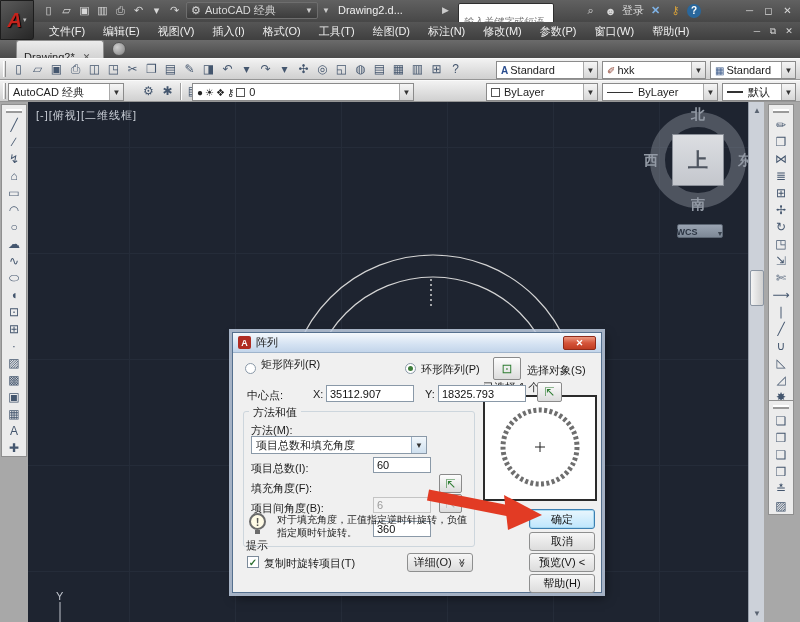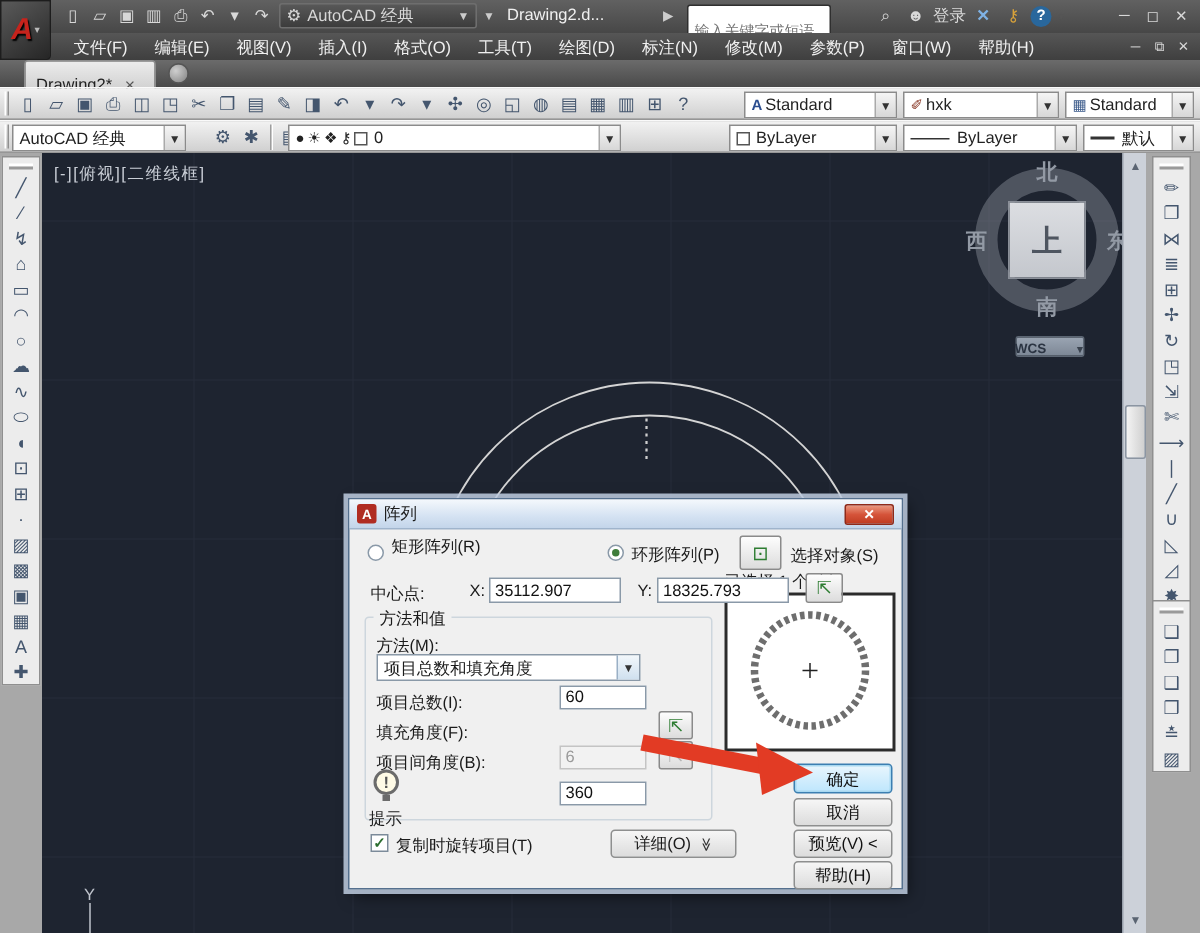--- a/index.html
+++ b/index.html
@@ -17,21 +17,21 @@
   #logo .dd{color:#bbb;font-size:7px;margin-left:1px}
   .qbtn{width:17px;height:17px;display:inline-flex;align-items:center;justify-content:center;color:#d8d8d8;font-size:11px}
   #qat{position:absolute;left:40px;top:2px;display:flex;align-items:center;gap:1px}
   #ws-combo{position:absolute;left:186px;top:2px;width:132px;height:17px;border:1px solid #6e6e6e;border-radius:2px;
     background:linear-gradient(#585858,#3c3c3c);display:flex;align-items:center;padding:0 4px;color:#d8d8d8;gap:4px}
   #ws-combo .arrow{margin-left:auto;font-size:8px;color:#ccc}
   #title-extra-dd{position:absolute;left:322px;top:6px;color:#ccc;font-size:8px}
   #doc-title{position:absolute;left:338px;top:4px;color:#f0f0f0;font-size:11px}
   #qat-expand{position:absolute;left:442px;top:5px;color:#ccc;font-size:9px}
   #search-box{position:absolute;left:458px;top:3px;width:96px;height:16px;border:1px solid #2f2f2f;border-radius:2px;
-    background:#fff;color:#333;font-size:10px;padding:17px 4px;}
+    background:#fff;color:#333;font-size:10px;padding:17px 4px;font-style:italic}
   #comm{position:absolute;left:582px;top:2px;display:flex;align-items:center;gap:3px;color:#cfcfcf}
   #signin-label{color:#d8d8d8}
   .helpcircle{width:14px;height:14px;border-radius:50%;background:#29679c;color:#fff;display:inline-flex;align-items:center;justify-content:center;font-size:10px;font-weight:bold}
   #winbtns{position:absolute;right:4px;top:2px;display:flex;gap:2px}
   #winbtns .qbtn{font-size:10px}
 
   
   #menubar{position:absolute;left:0;top:22px;width:800px;height:18px;
     background:linear-gradient(#565656,#3f3f3f);display:flex;align-items:center;padding-left:40px}
   .menu-item{padding:0 9px;color:#f0f0f0;font-size:11px;height:18px;display:flex;align-items:center}
@@ -116,21 +116,21 @@
     border-radius:2px;display:flex;align-items:center;justify-content:center;color:#2e7d32;font-size:12px}
   .pickbtn.dis{color:#b5b5b5}
   #dlg-group{position:absolute;left:10px;top:78px;width:232px;height:136px;border:1px solid #cdd6dd;border-radius:3px}
   #dlg-group-label{position:absolute;left:16px;top:72px;background:#f0f0f0;padding:0 4px}
   .dcombo{position:absolute;height:18px;background:#fff;border:1px solid #8a99a8;display:flex;align-items:center;padding-left:4px}
   .dcombo .arrow{margin-left:auto;width:15px;height:100%;background:linear-gradient(#f2f7fb,#cfe0ef);border-left:1px solid #9ab0c6;
     display:flex;align-items:center;justify-content:center;font-size:8px;color:#333;flex:none}
   .dlg-btn{position:absolute;left:296px;width:66px;height:20px;background:linear-gradient(#f6f6f6,#dcdcdc);
     border:1px solid #8e8f8f;border-radius:3px;display:flex;align-items:center;justify-content:center;color:#111}
   .dlg-btn.focus{background:linear-gradient(#e9f6fd,#bee6fd);border:1px solid #3c7fb1;box-shadow:0 0 0 1px #a8d8f0 inset}
-  #detail-btn{position:absolute;left:174px;top:220px;width:84px;height:19px;background:linear-gradient(#f6f6f6,#dcdcdc);
+  #detail-btn{position:absolute;left:174px;top:220px;width:66px;height:19px;background:linear-gradient(#f6f6f6,#dcdcdc);
     border:1px solid #8e8f8f;border-radius:3px;display:flex;align-items:center;justify-content:center;gap:5px}
   #detail-btn .chev{display:inline-block;transform:rotate(90deg);font-size:9px;color:#333}
   #selobj-btn{position:absolute;left:260px;top:24px;width:28px;height:23px;background:linear-gradient(#fdfdfd,#dcdcdc);
     border:1px solid #8a8a8a;border-radius:2px;display:flex;align-items:center;justify-content:center;color:#2e7d32;font-size:13px}
   #preview-box{position:absolute;left:250px;top:62px;width:114px;height:106px;background:#fff;border:2px solid #2b2b2b}
   .checkbox{position:absolute;width:12px;height:12px;background:#fff;border:1px solid #7c8b9a;display:flex;align-items:center;justify-content:center}
   .checkbox::after{content:"✓";color:#2c6e2f;font-size:10px;font-weight:bold}
   #tip-bulb{position:absolute;left:16px;top:180px;width:17px;height:17px;border-radius:50%;border:2px solid #6b6b6b;background:#fffbe6;
     display:flex;align-items:center;justify-content:center;color:#555;font-weight:bold;font-size:11px}
   #tip-bulb::after{content:"";position:absolute;left:4px;bottom:-6px;width:5px;height:4px;background:#6b6b6b}
@@ -468,20 +468,21 @@
       <span>⇱</span>
     </span>
 
     <span class="dlg-label" style="left:18px;top:168px">项目间角度(B):</span>
     <input class="field" style="left: 140px; top: 164px; width: 58px; height: 16px;" disabled="" value="6">
     <span class="pickbtn dis" style="left:206px;top:161px;width:23px;height:19px">
       <span>⇱</span>
     </span>
 
     <span id="tip-bulb">!</span>
+    <span id="tip-text">对于填充角度，正值指定逆时针旋转，负值指定顺时针旋转。</span>
     <span id="tip-label" class="dlg-label">提示</span>
 
     <span class="checkbox" style="left:14px;top:223px"></span>
     <span class="dlg-label" style="left:31px;top:223px">复制时旋转项目(T)</span>
     <div id="detail-btn">
       <span>详细(O)</span>
       <span class="chev">≫</span>
     </div>
 
     <div class="dlg-btn focus" style="top:176px">确定</div>

